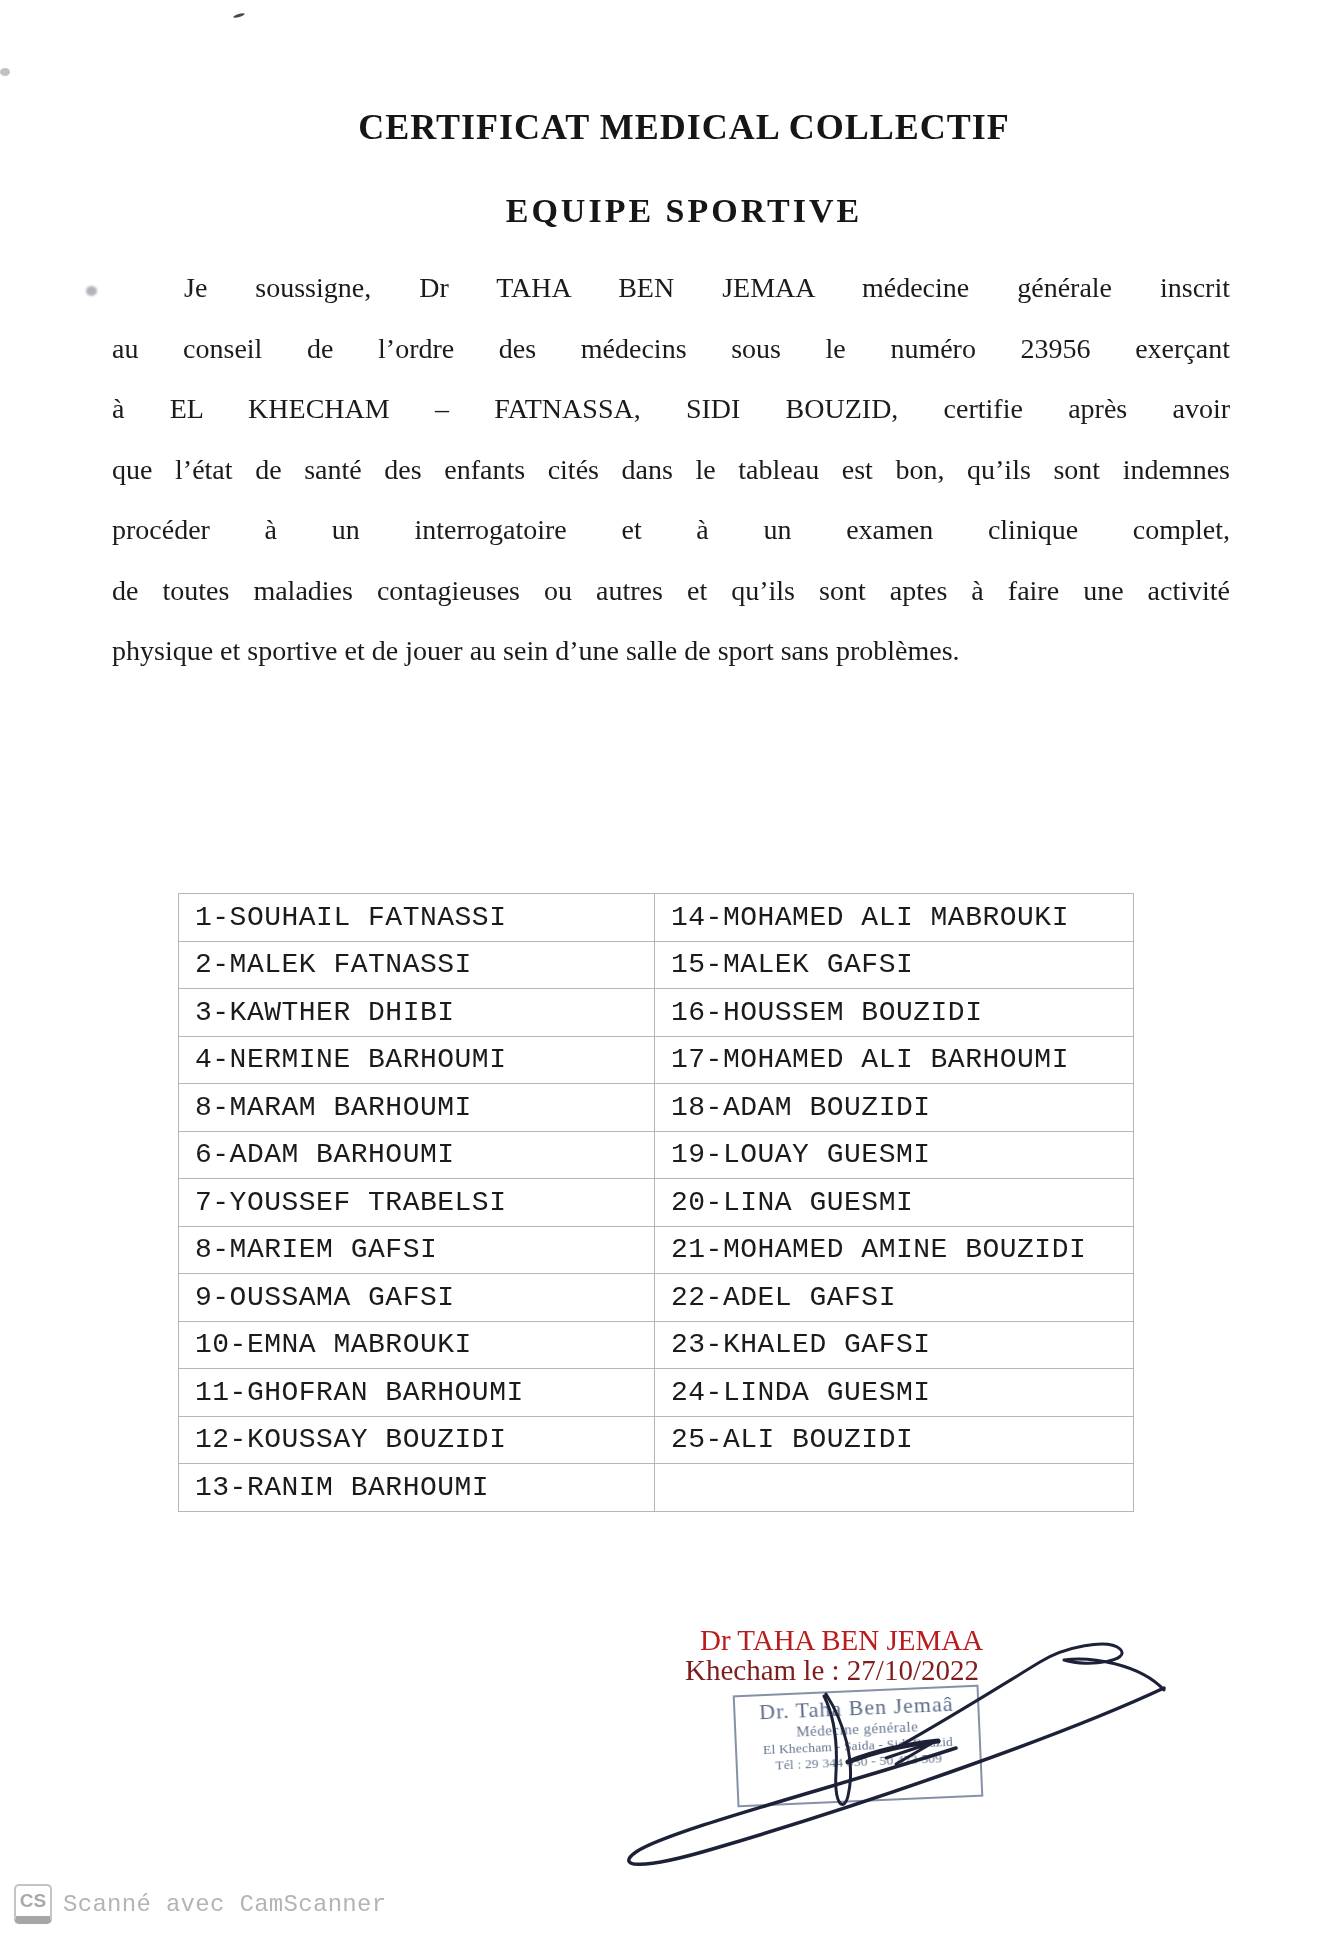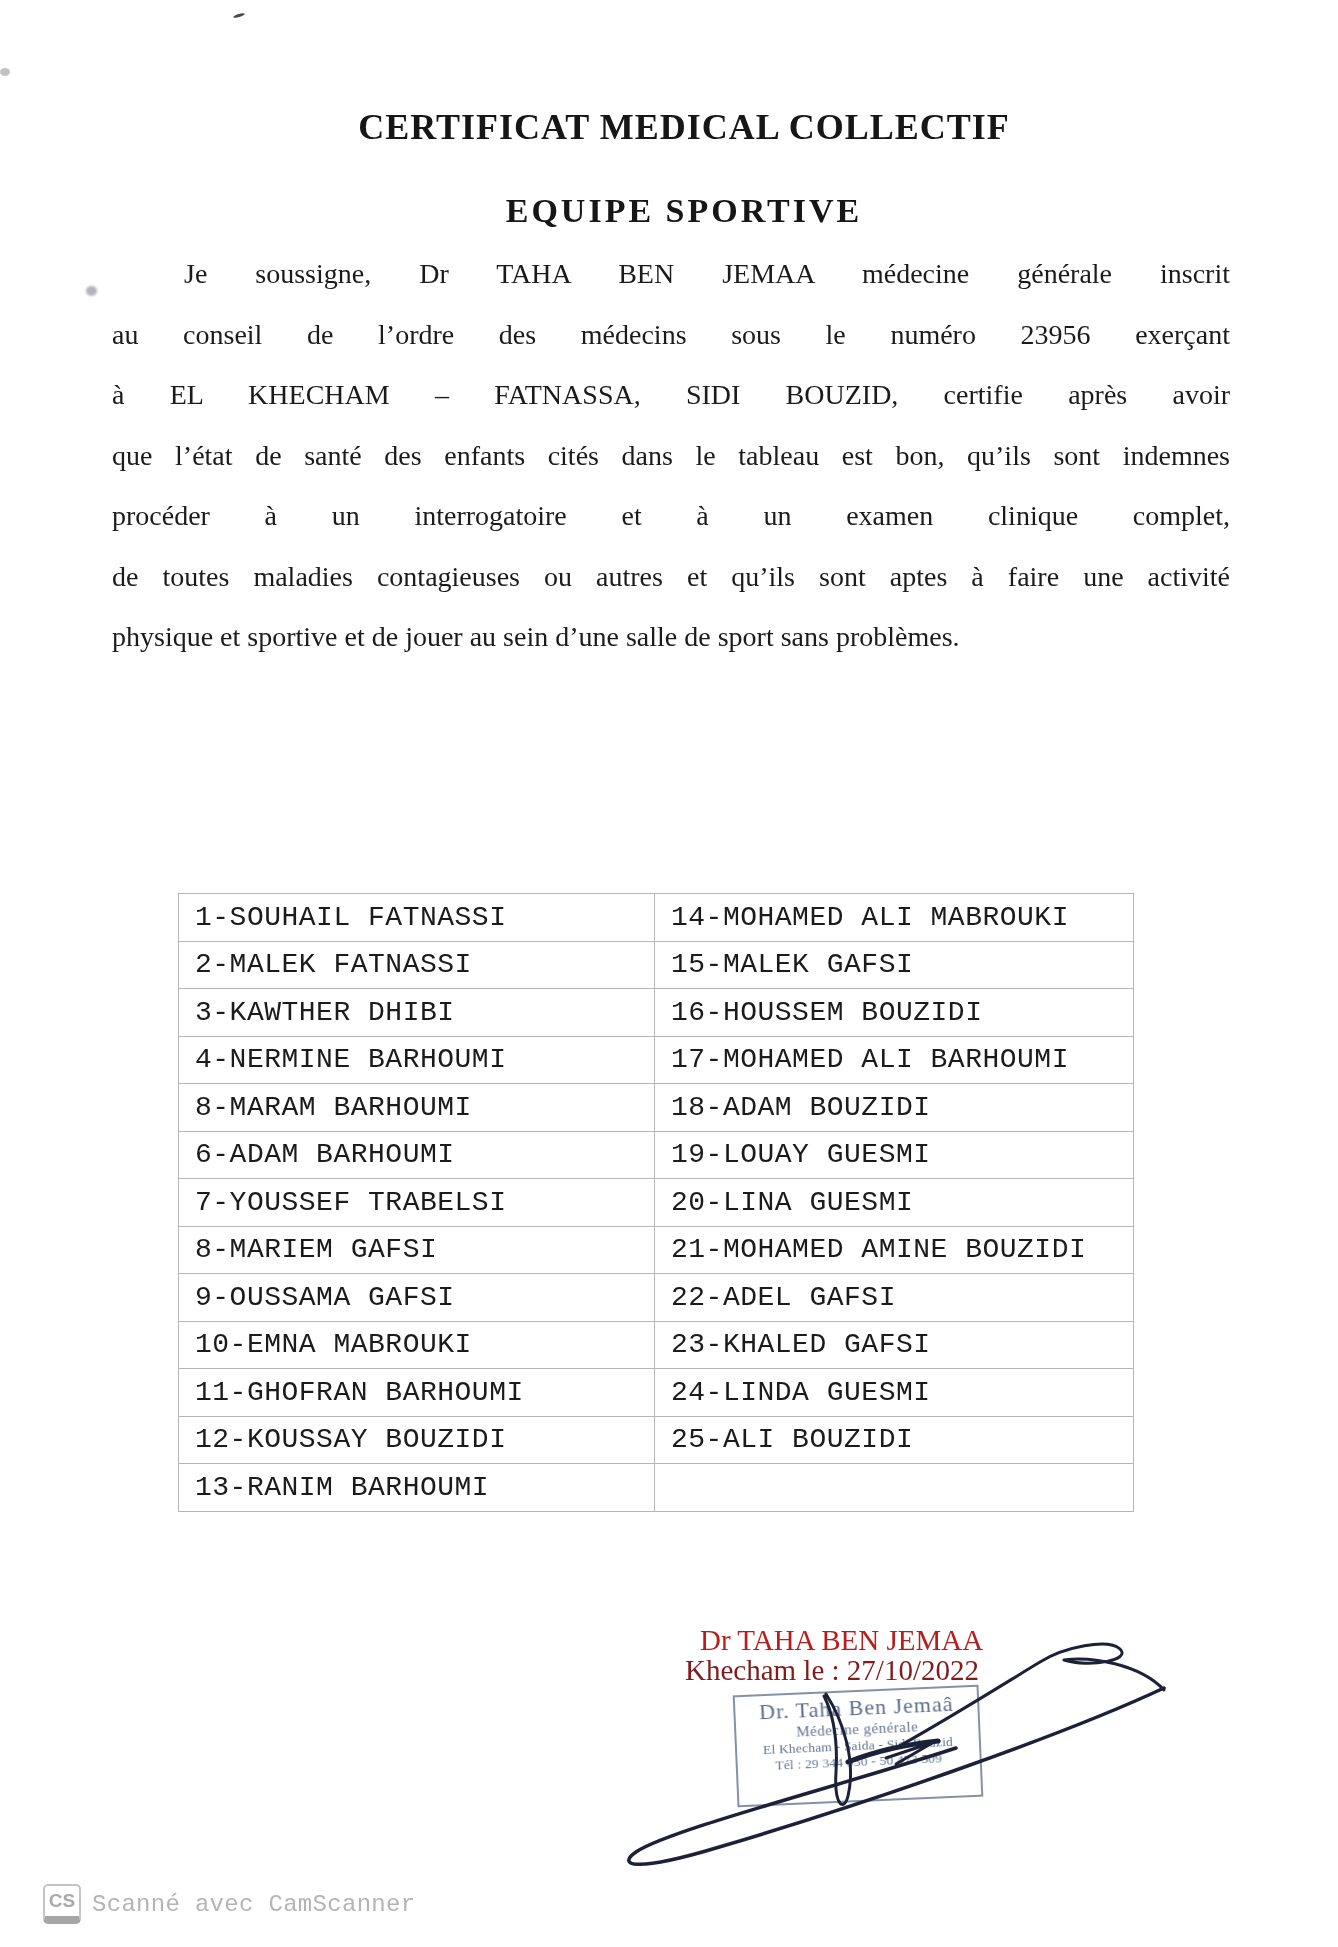--- a/index.html
+++ b/index.html
@@ -20,21 +20,21 @@
     color:#161616;
   }
   .subtitle {
     position:absolute; top:192px; left:0; width:100%;
     text-align:center; font-size:34px; font-weight:700; letter-spacing:3px;
     color:#161616;
   }
 
   
   .body-text {
-    position:absolute; top:244px; left:112px; width:1118px;
+    position:absolute; top:258px; left:112px; width:1118px;
     font-size:28px; color:#1b1b1b;
   }
   .body-line {
     height:60.5px; line-height:60.5px;
     text-align:justify; text-align-last:justify;
     white-space:nowrap; white-space:normal;
   }
   .body-line.first { padding-left:72px; }
   .body-line.last { text-align-last:left; }
 
@@ -94,21 +94,21 @@
     display:flex; align-items:center; gap:11px;
     font-family:"Liberation Sans",sans-serif;
     color:#b4b4b4;
   }
   .cs-badge {
     width:34px; height:30px;
     border:2px solid #c4c4c4;
     border-bottom:8px solid #a6a6a6;
     border-radius:5px;
     display:flex; align-items:center; justify-content:center;
-    font-weight:bold; font-size:19px; color:#a9a9a9;margin-left:29px;
+    font-weight:bold; font-size:19px; color:#a9a9a9;
   }
   .footer-text { font-size:24px; letter-spacing:0.3px;font-family:Liberation Mono, monospace; }
 
   
   .speck { position:absolute; background:#8b8b8b; border-radius:50%; }
   .speck.s1 { top:14px; left:233px; width:12px; height:3px; transform:rotate(-18deg); background:#4a4a4a; }
   .speck.s2 { top:68px; left:0px; width:10px; height:8px; background:#9a9a9a; opacity:.6; }
   .speck.s3 { top:286px; left:86px; width:11px; height:10px; background:#9a9aa4; opacity:.75; filter:blur(1px); }
 </style>
 </head>

